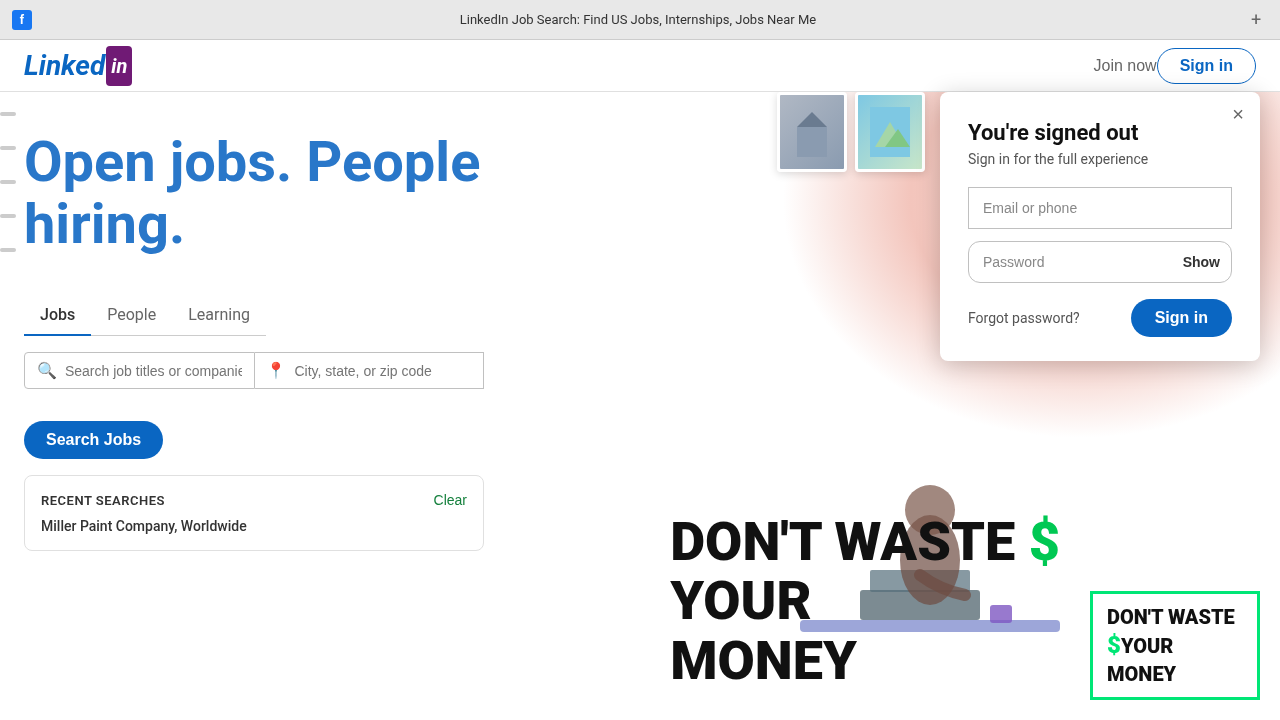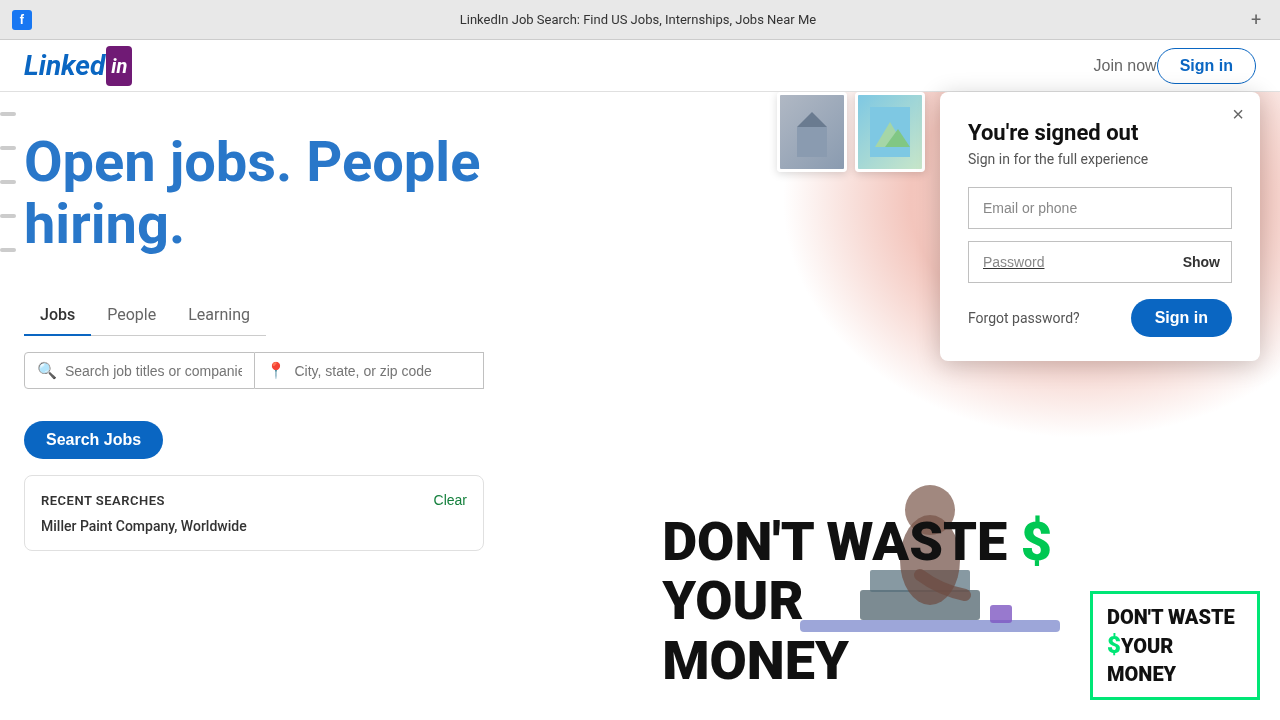--- a/index.html
+++ b/index.html
@@ -338,26 +338,25 @@
     .popup-input::placeholder {
       color: #888;
     }
     .password-wrapper {
       position: relative;
       margin-bottom: 16px;
     }
     .password-input {
       width: 100%;
       border: 1px solid #c0c0c0;
-      border-radius: 0;
+      border-radius: 12px;
       padding: 12px 60px 12px 14px;
       font-size: 14px;
       color: #333;
       outline: none;
-      text-decoration: underline;
     }
     .password-input::placeholder {
       color: #888;
     }
     .show-btn {
       position: absolute;
       right: 12px;
       top: 50%;
       transform: translateY(-50%);
       background: none;
@@ -518,21 +517,21 @@
   </div>
 
   <div class="recent-section">
     <div class="recent-header">
       <span class="recent-label">RECENT SEARCHES</span>
       <button class="clear-btn">Clear</button>
     </div>
     <div class="recent-item">Miller Paint Company, Worldwide</div>
   </div>
 
-  <div style="position:absolute; bottom: 30px; right: 228px; font-size: 54px; font-weight: 900; color: #111; z-index: 20; line-height: 1.1; pointer-events: none;">
+  <div style="position:absolute; bottom: 30px; right: 220px; font-size: 54px; font-weight: 900; color: #111; z-index: 20; line-height: 1.1; pointer-events: none;">
     <div>DON'T WASTE <span style="color:#00c853;">$</span></div>
     <div>YOUR</div>
     <div>MONEY</div>
   </div>
 
   <div style="position:absolute; bottom: 20px; right: 20px; width: 170px; background: white; border: 3px solid #00e676; padding: 10px 14px; z-index: 25; pointer-events: none;">
     <div style="font-weight:900; font-size:20px; color:#111; line-height:1.3;">
       <div>DON'T WASTE</div>
       <div><span style="color:#00e676; font-size:24px;">$</span>YOUR</div>
       <div>MONEY</div>

